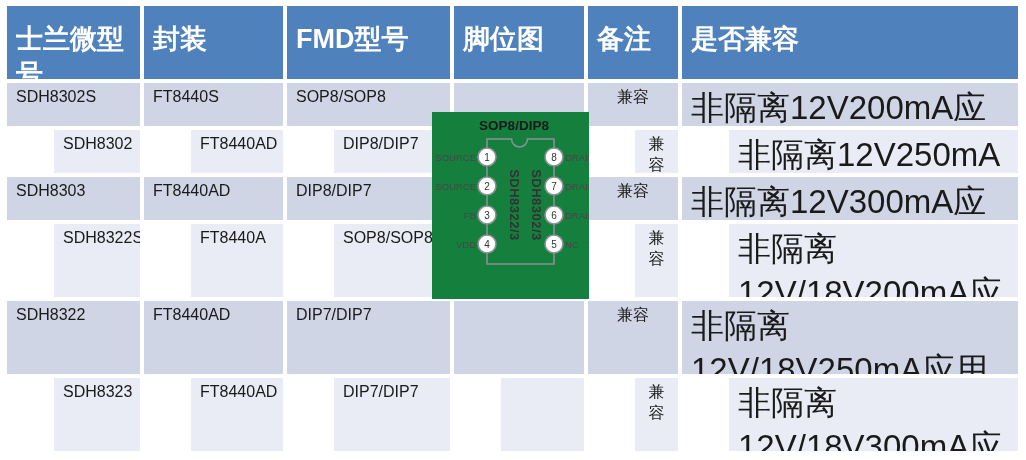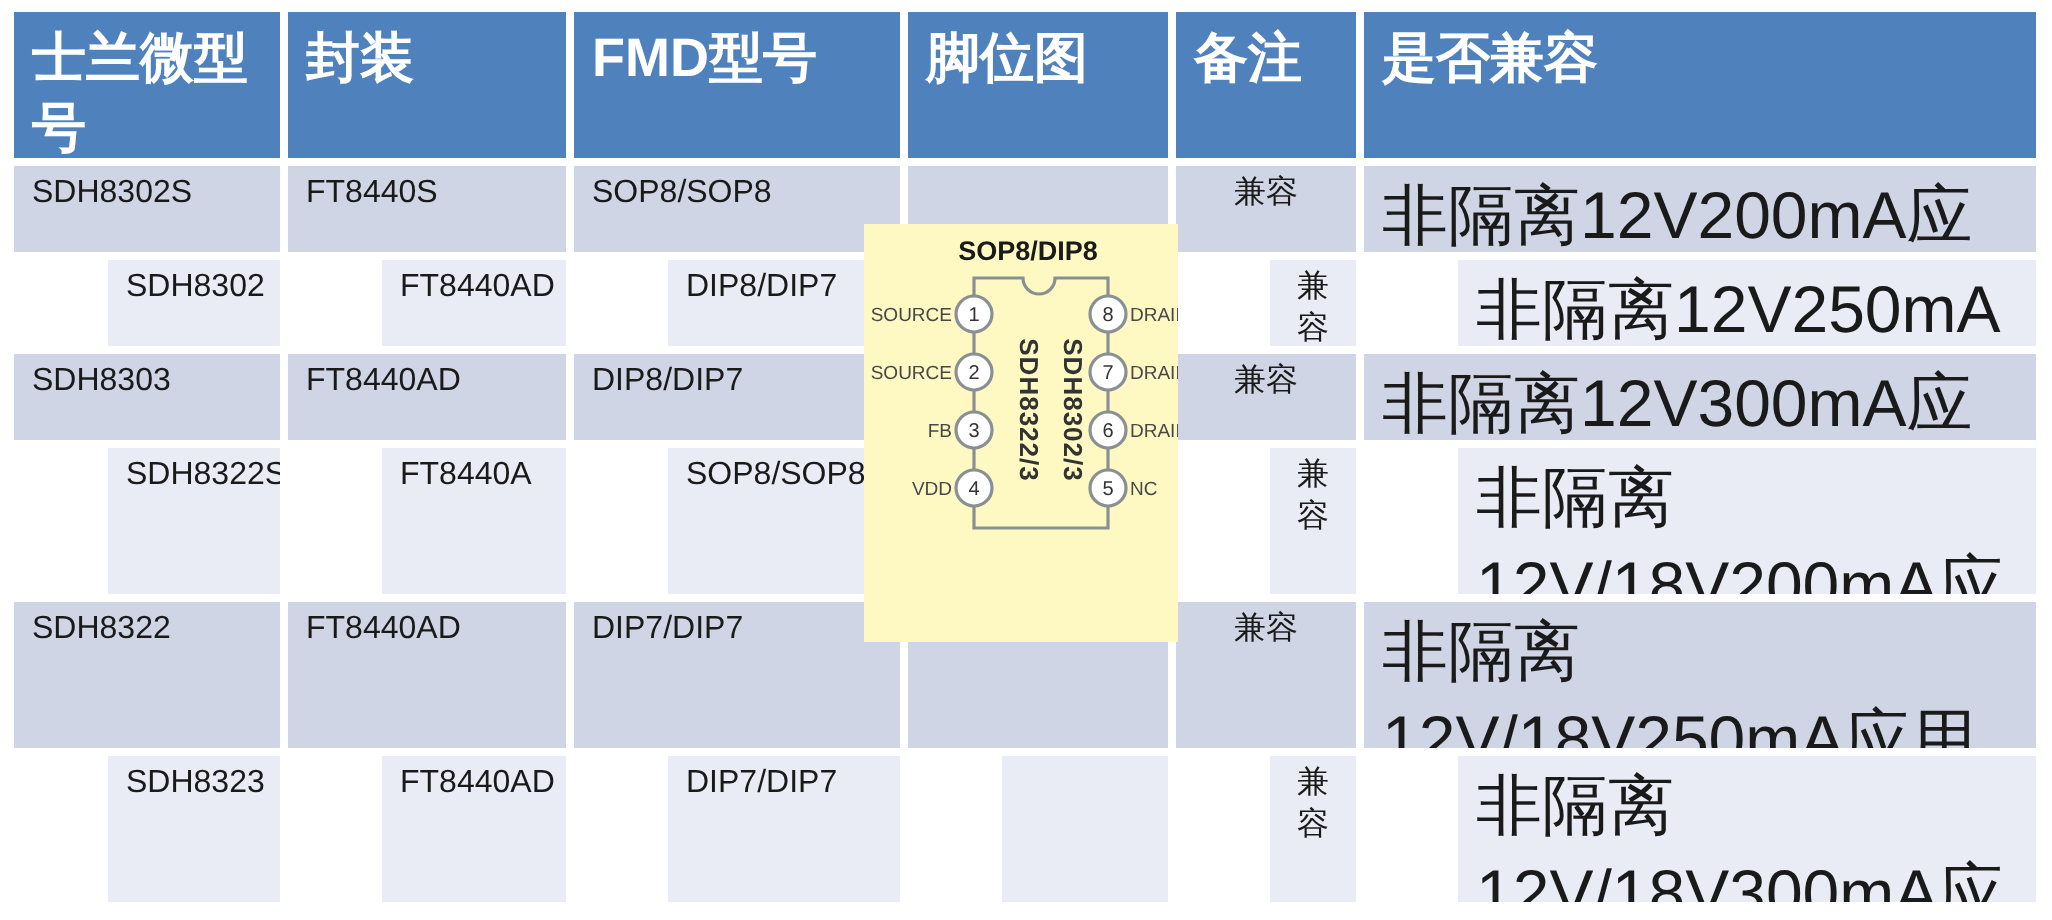--- a/index.html
+++ b/index.html
@@ -21,30 +21,30 @@
     font-size:16px;
     color:#1a1a1a;
     line-height:1.32;
     overflow:hidden;
   }
   .hcell{
     background:#4F81BD;
     color:#ffffff;
     font-size:27px;
     font-weight:600;
-    padding-top:6px;
+    padding-top:16px;
     line-height:1.28;
   }
   .band-dark{background:#CFD5E4;}
   .band-light{background:#E9ECF4;margin-left:47px;}
   .compat{text-align:center;}
   .remark{font-size:33px;}
   .pin-diagram{
-    position:absolute;left:432px;top:112px;width:157px;height:209px;
-    background:#fef9c3;
+    position:absolute;left:432px;top:112px;width:157px;height:187px;
+    background:#15803d;
     text-decoration:underline;
   }
   .pin-diagram svg{display:block;}
   svg text{font-family:"Liberation Sans","DejaVu Sans",sans-serif;}
   .dg-title{font-size:13.5px;font-weight:700;fill:#1a1a1a;}
   .dg-pinlabel{font-size:9.5px;fill:#474747;}
   .dg-pinnum{font-size:10px;fill:#333333;}
   .dg-center{font-size:13px;font-weight:700;fill:#333333;letter-spacing:0.5px;}
   .dg-line{fill:none;stroke:#8A8F94;stroke-width:1.6;}
   .dg-circ{fill:#ffffff;stroke:#8A8F94;stroke-width:1.6;}

